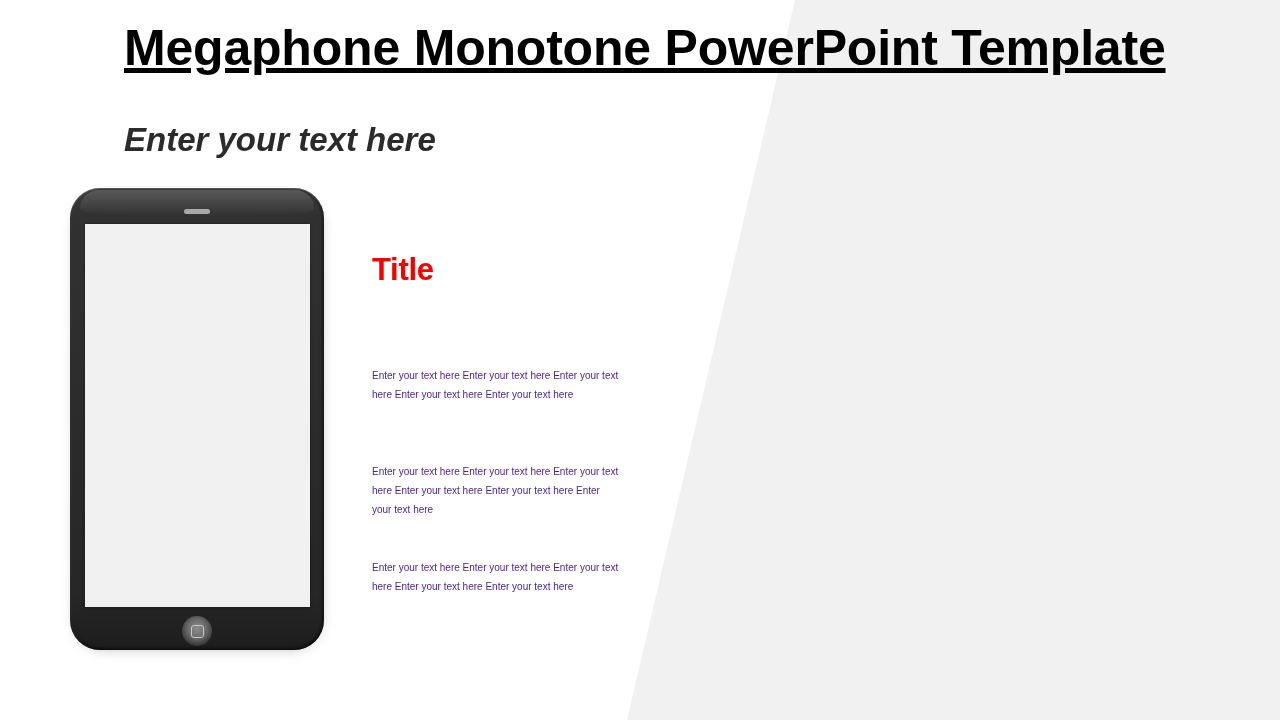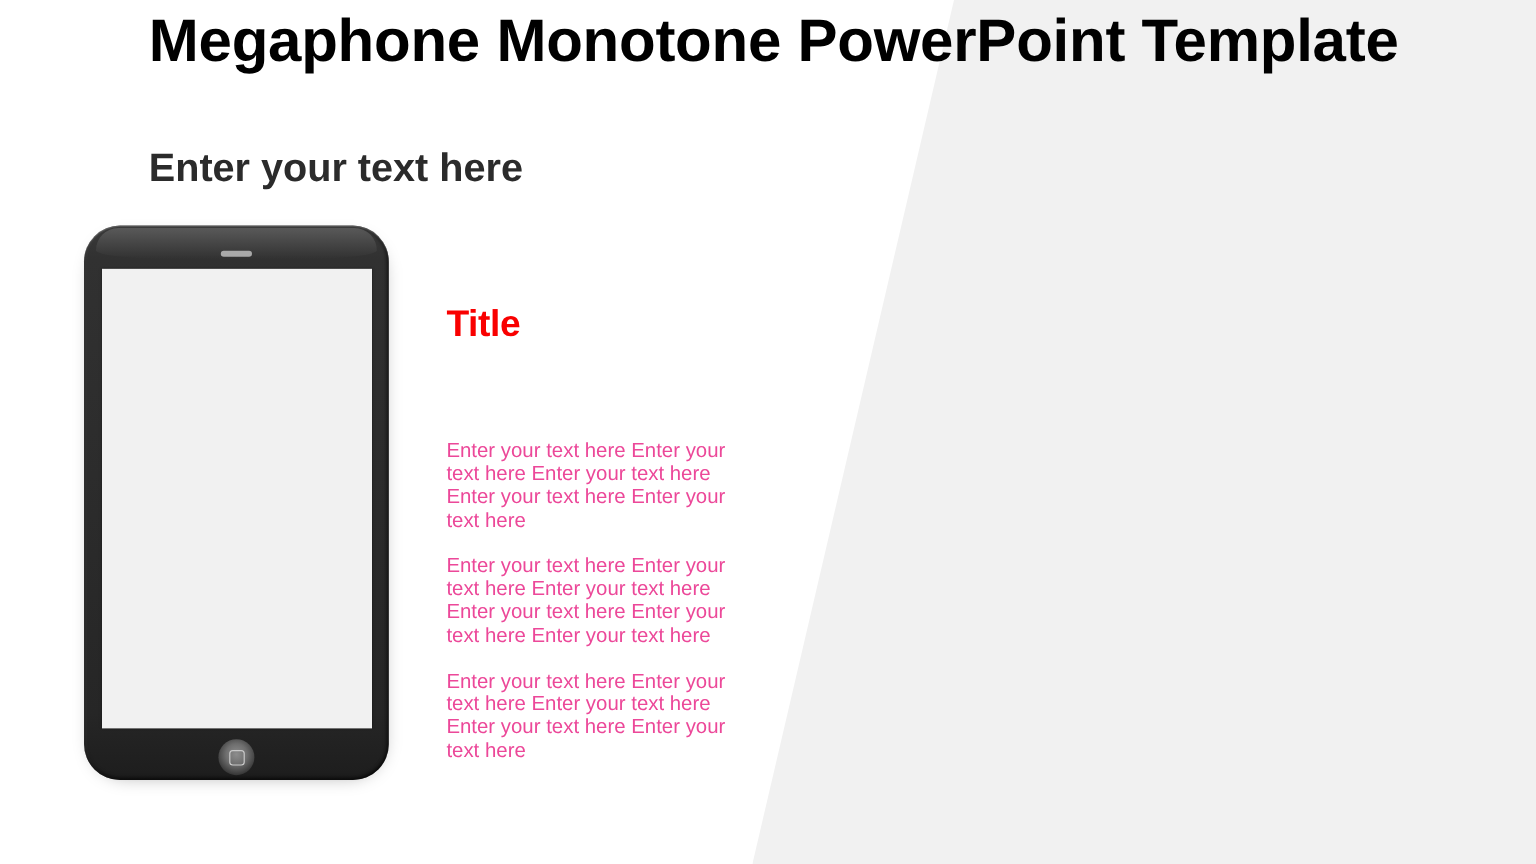--- a/index.html
+++ b/index.html
@@ -28,66 +28,68 @@
     height: 720px;
     background: #f1f1f1;
     clip-path: polygon(795px 0, 1280px 0, 1280px 720px, 627px 720px);
     z-index: 0;
   }
 
   
   .slide-title {
     position: absolute;
     left: 124px;
-    top: 4px;
+    top: 18px;
     width: 1010px;
     margin: 0;
     z-index: 3;
     font-family: "Liberation Sans", sans-serif;
     font-size: 50px;
     font-weight: bold;
     letter-spacing: -0.2px;
     color: #000000;
     line-height: 60px;
     white-space: nowrap;
+    text-decoration: underline;
   }
 
   .subtitle {
     position: absolute;
     left: 124px;
     top: 119px;
     margin: 0;
     z-index: 3;
     font-size: 33px;
     font-weight: bold;
     color: #2b2b2b;
     line-height: 42px;
     white-space: nowrap;
+    font-style: italic;
   }
 
   
   .text-column {
     position: absolute;
     left: 372px;
     top: 224px;
     width: 252px;
     z-index: 3;
     margin-top: 27px;
   }
   .col-title {
     margin: 0;
     font-size: 31px;
     font-weight: bold;
     color: #f90000;
     line-height: 38px;
     letter-spacing: -0.3px;
   }
   .paragraph {
-    font-size: 17px;
-    color: #ec4899;
+    font-size: 10px;
+    color: #4c1d95;
     line-height: 19.2px;
     width: 250px;
     margin: 0;
   }
   .p1 { position: absolute; top: 115px; left: 0; }
   .p2 { position: absolute; top: 211px; left: 0; }
   .p3 { position: absolute; top: 307px; left: 0; }
 
   
   .phone {

